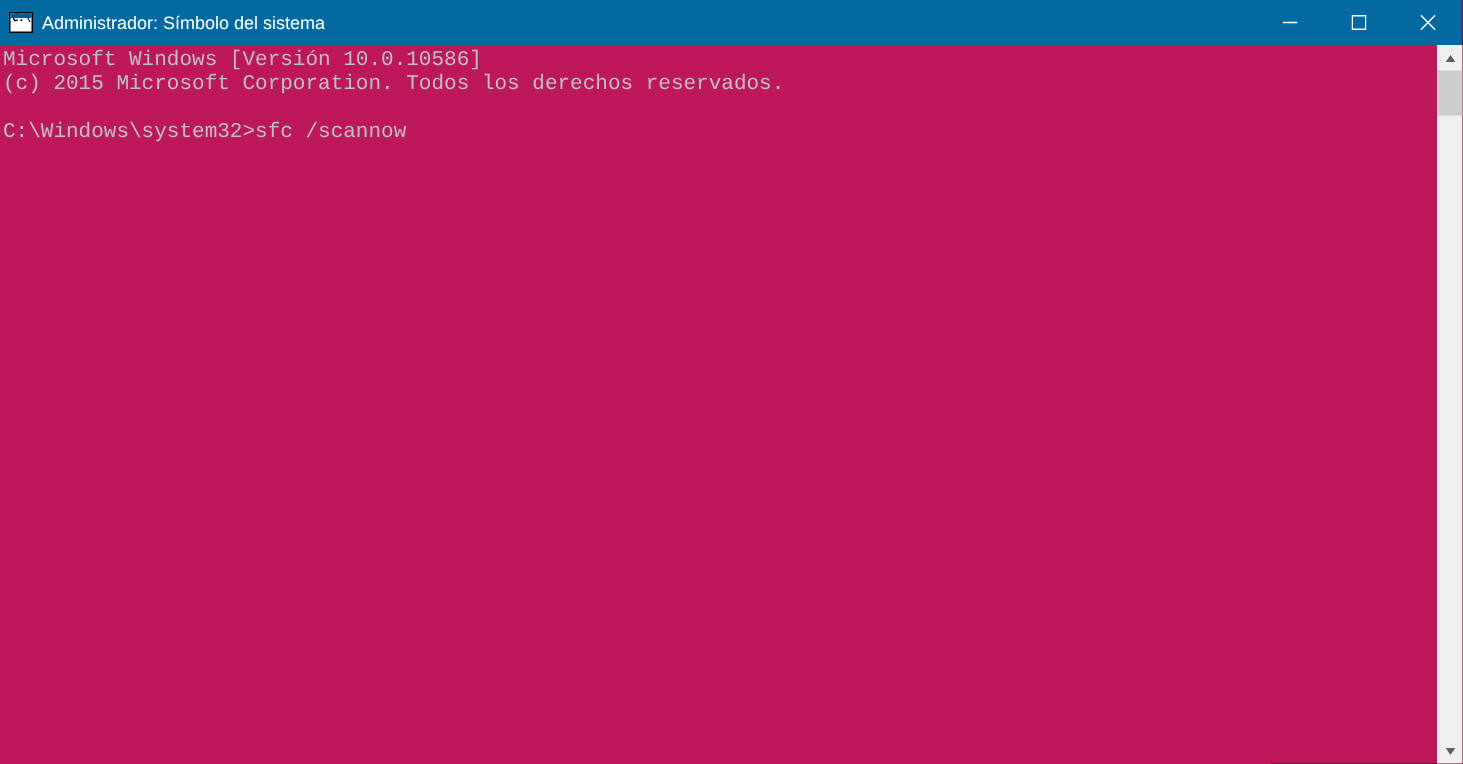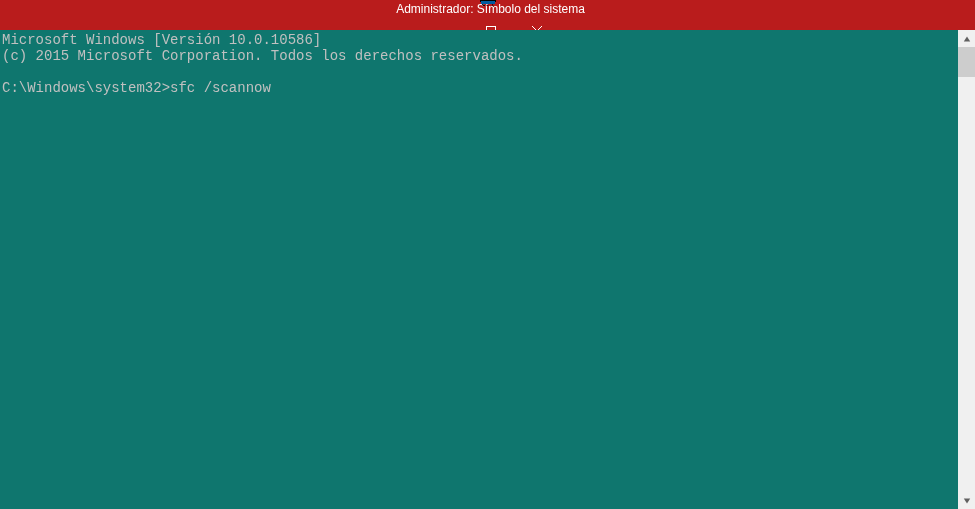--- a/index.html
+++ b/index.html
@@ -10,27 +10,26 @@
     body {
       width: 975px;
       height: 509px;
       background: #000;
       font-family: 'Segoe UI', Tahoma, sans-serif;
       overflow: hidden;
       position: relative;
     }
     .titlebar {
       height: 30px;
-      background: #b91c1c;
+      background: #0369a1;
       display: flex;
       align-items: center;
       padding-left: 6px;
       color: #fff;
       font-size: 12px;
-      flex-direction: column;
     }
     .app-icon {
       width: 16px;
       height: 14px;
       background: #fff;
       border: 1px solid #000;
       margin-right: 6px;
       position: relative;
       display: inline-block;
     }
@@ -81,21 +80,21 @@
       position: relative;
       height: calc(100% - 30px);
       width: 100%;
     }
     .terminal {
       position: absolute;
       top: 0;
       left: 0;
       right: 17px;
       bottom: 0;
-      background: #0f766e;
+      background: #be185d;
       color: #c0c0c0;
       font-family: Consolas, 'Courier New', monospace;
       font-size: 14px;
       line-height: 16px;
       padding: 2px 2px;
       white-space: pre;
     }
     .scrollbar {
       position: absolute;
       top: 0;

